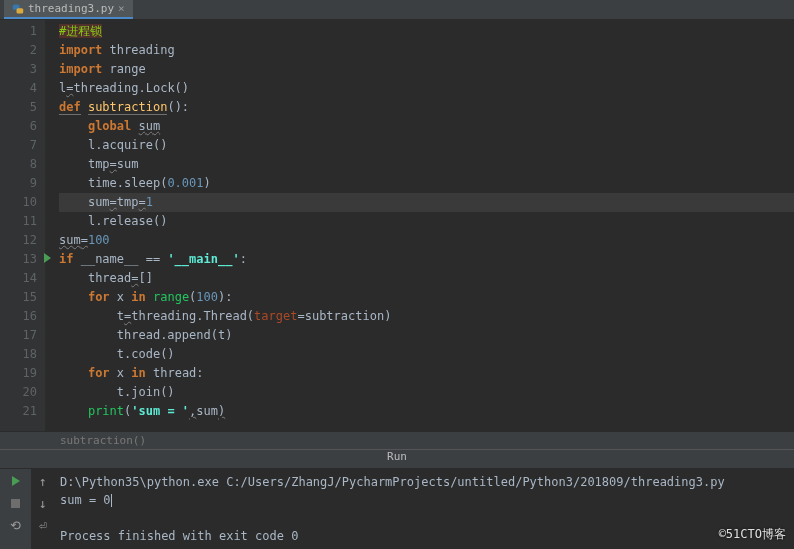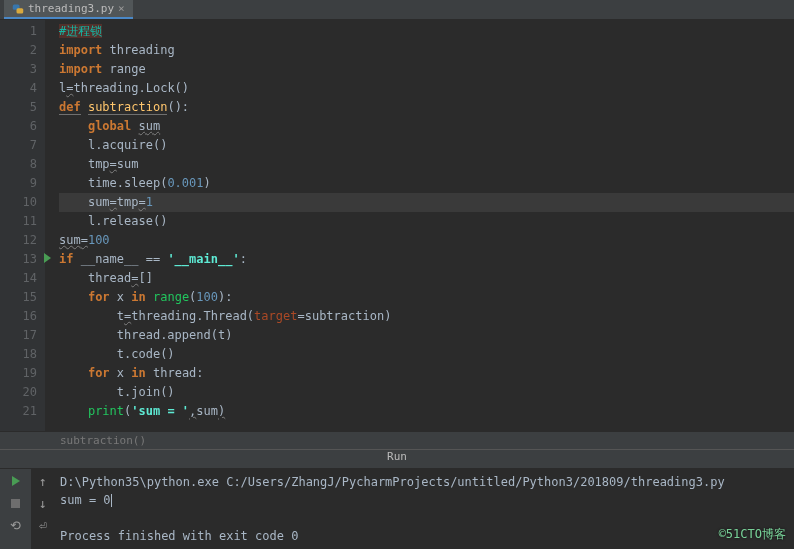--- a/index.html
+++ b/index.html
@@ -74,21 +74,21 @@
   .code-line {
     height: 19px;
     line-height: 19px;
     white-space: pre;
   }
   .caret-line { background: #3a3a3a; }
   .tok-kw { color: #cc7832; font-weight: bold; }
   .tok-str { color: #5eead4; font-weight: bold; }
   .tok-num { color: #6897bb; }
   .tok-fn { color: #ffc66d; }
-  .tok-comment-hl { color: #14b8a6; background: #52302b; text-align: right; }
+  .tok-comment-hl { color: #84cc16; background: #52302b; text-align: right; }
   .tok-builtin { color: #22c55e; }
   .tok-param { color: #aa4926; }
   .tok-ident { color: #a9b7c6; }
   .tok-wavy { text-decoration: underline wavy #808080; text-decoration-thickness: 1px; }
   .tok-deco-v { border-bottom: 1px solid #707070; }
 
   .breadcrumb {
     height: 18px;
     line-height: 18px;
     background: #3c3f41;
@@ -140,21 +140,21 @@
     padding: 4px 6px;
     font-size: 12px;
     color: #a9b7c6;
     position: relative;
   }
   .console-line { height: 18px; line-height: 18px; white-space: pre; }
   .watermark {
     position: absolute;
     right: 8px;
     bottom: 6px;
-    color: #86efac;
+    color: #ffffff;
     opacity: 0.85;
     font-size: 12px;
     text-shadow: 0 0 3px #000;
   }
   .console-cursor {
     display: inline-block;
     width: 1px; height: 13px;
     background: #a9b7c6;
     vertical-align: middle;
   }

